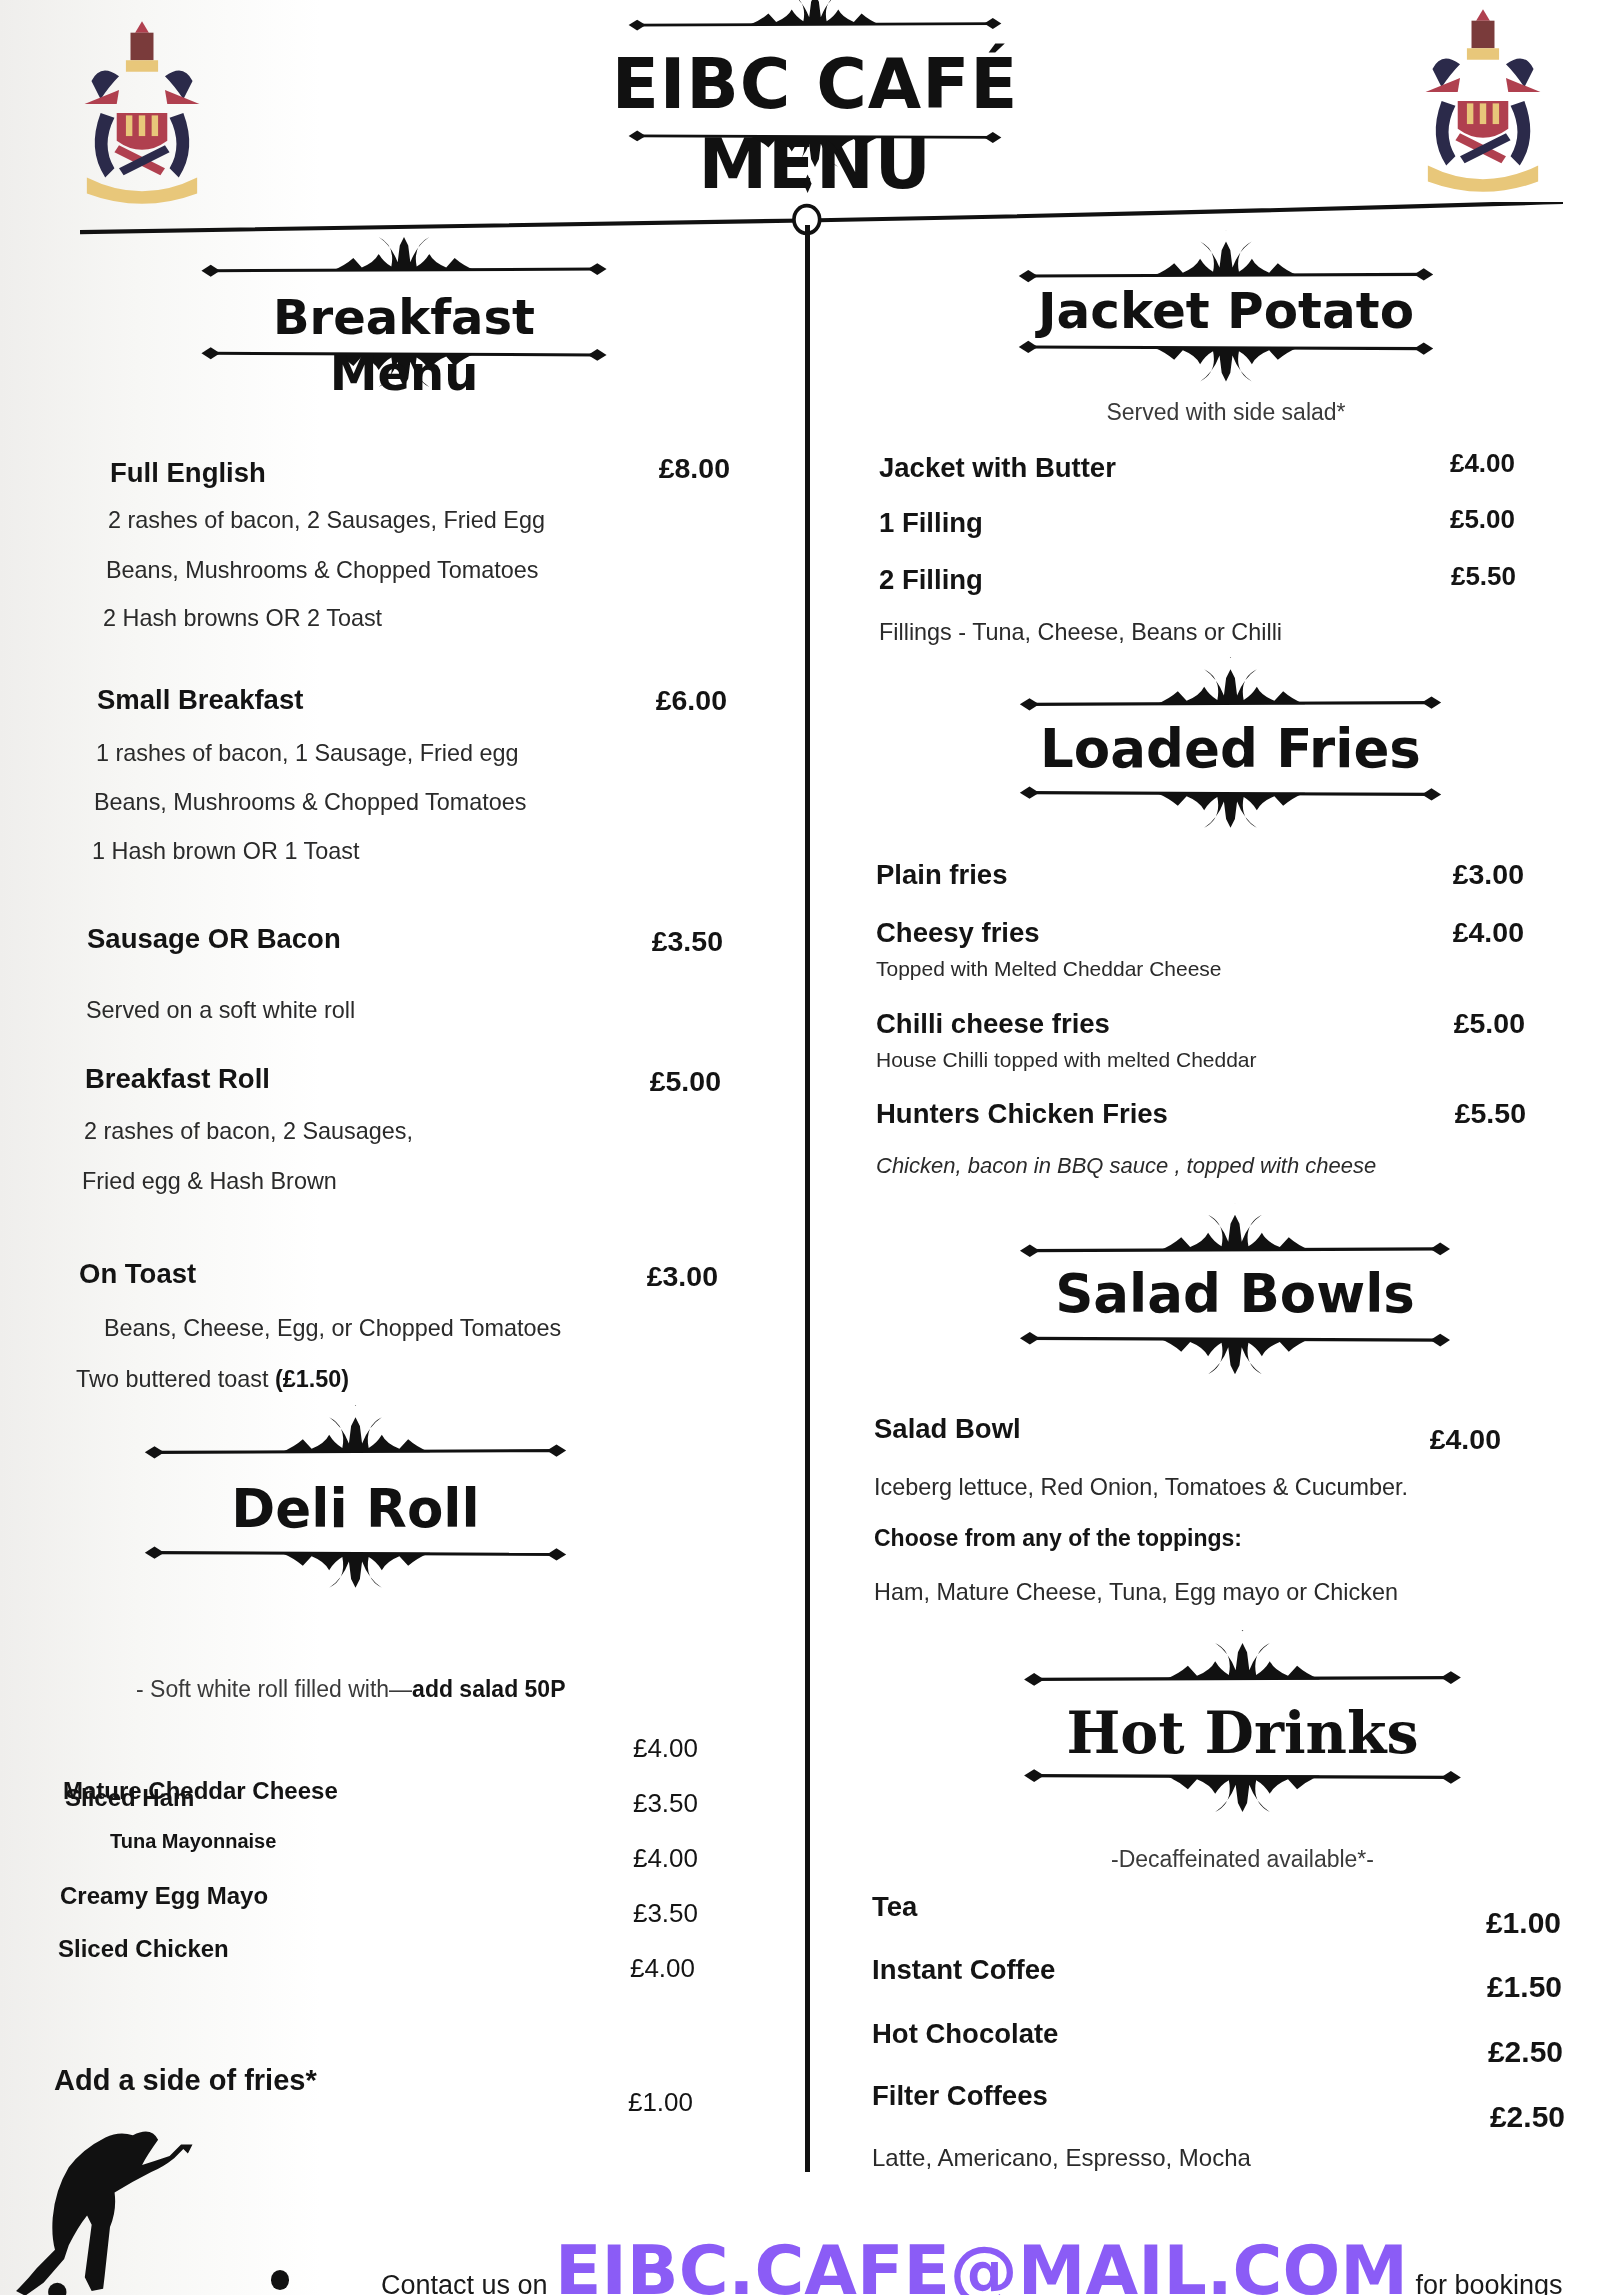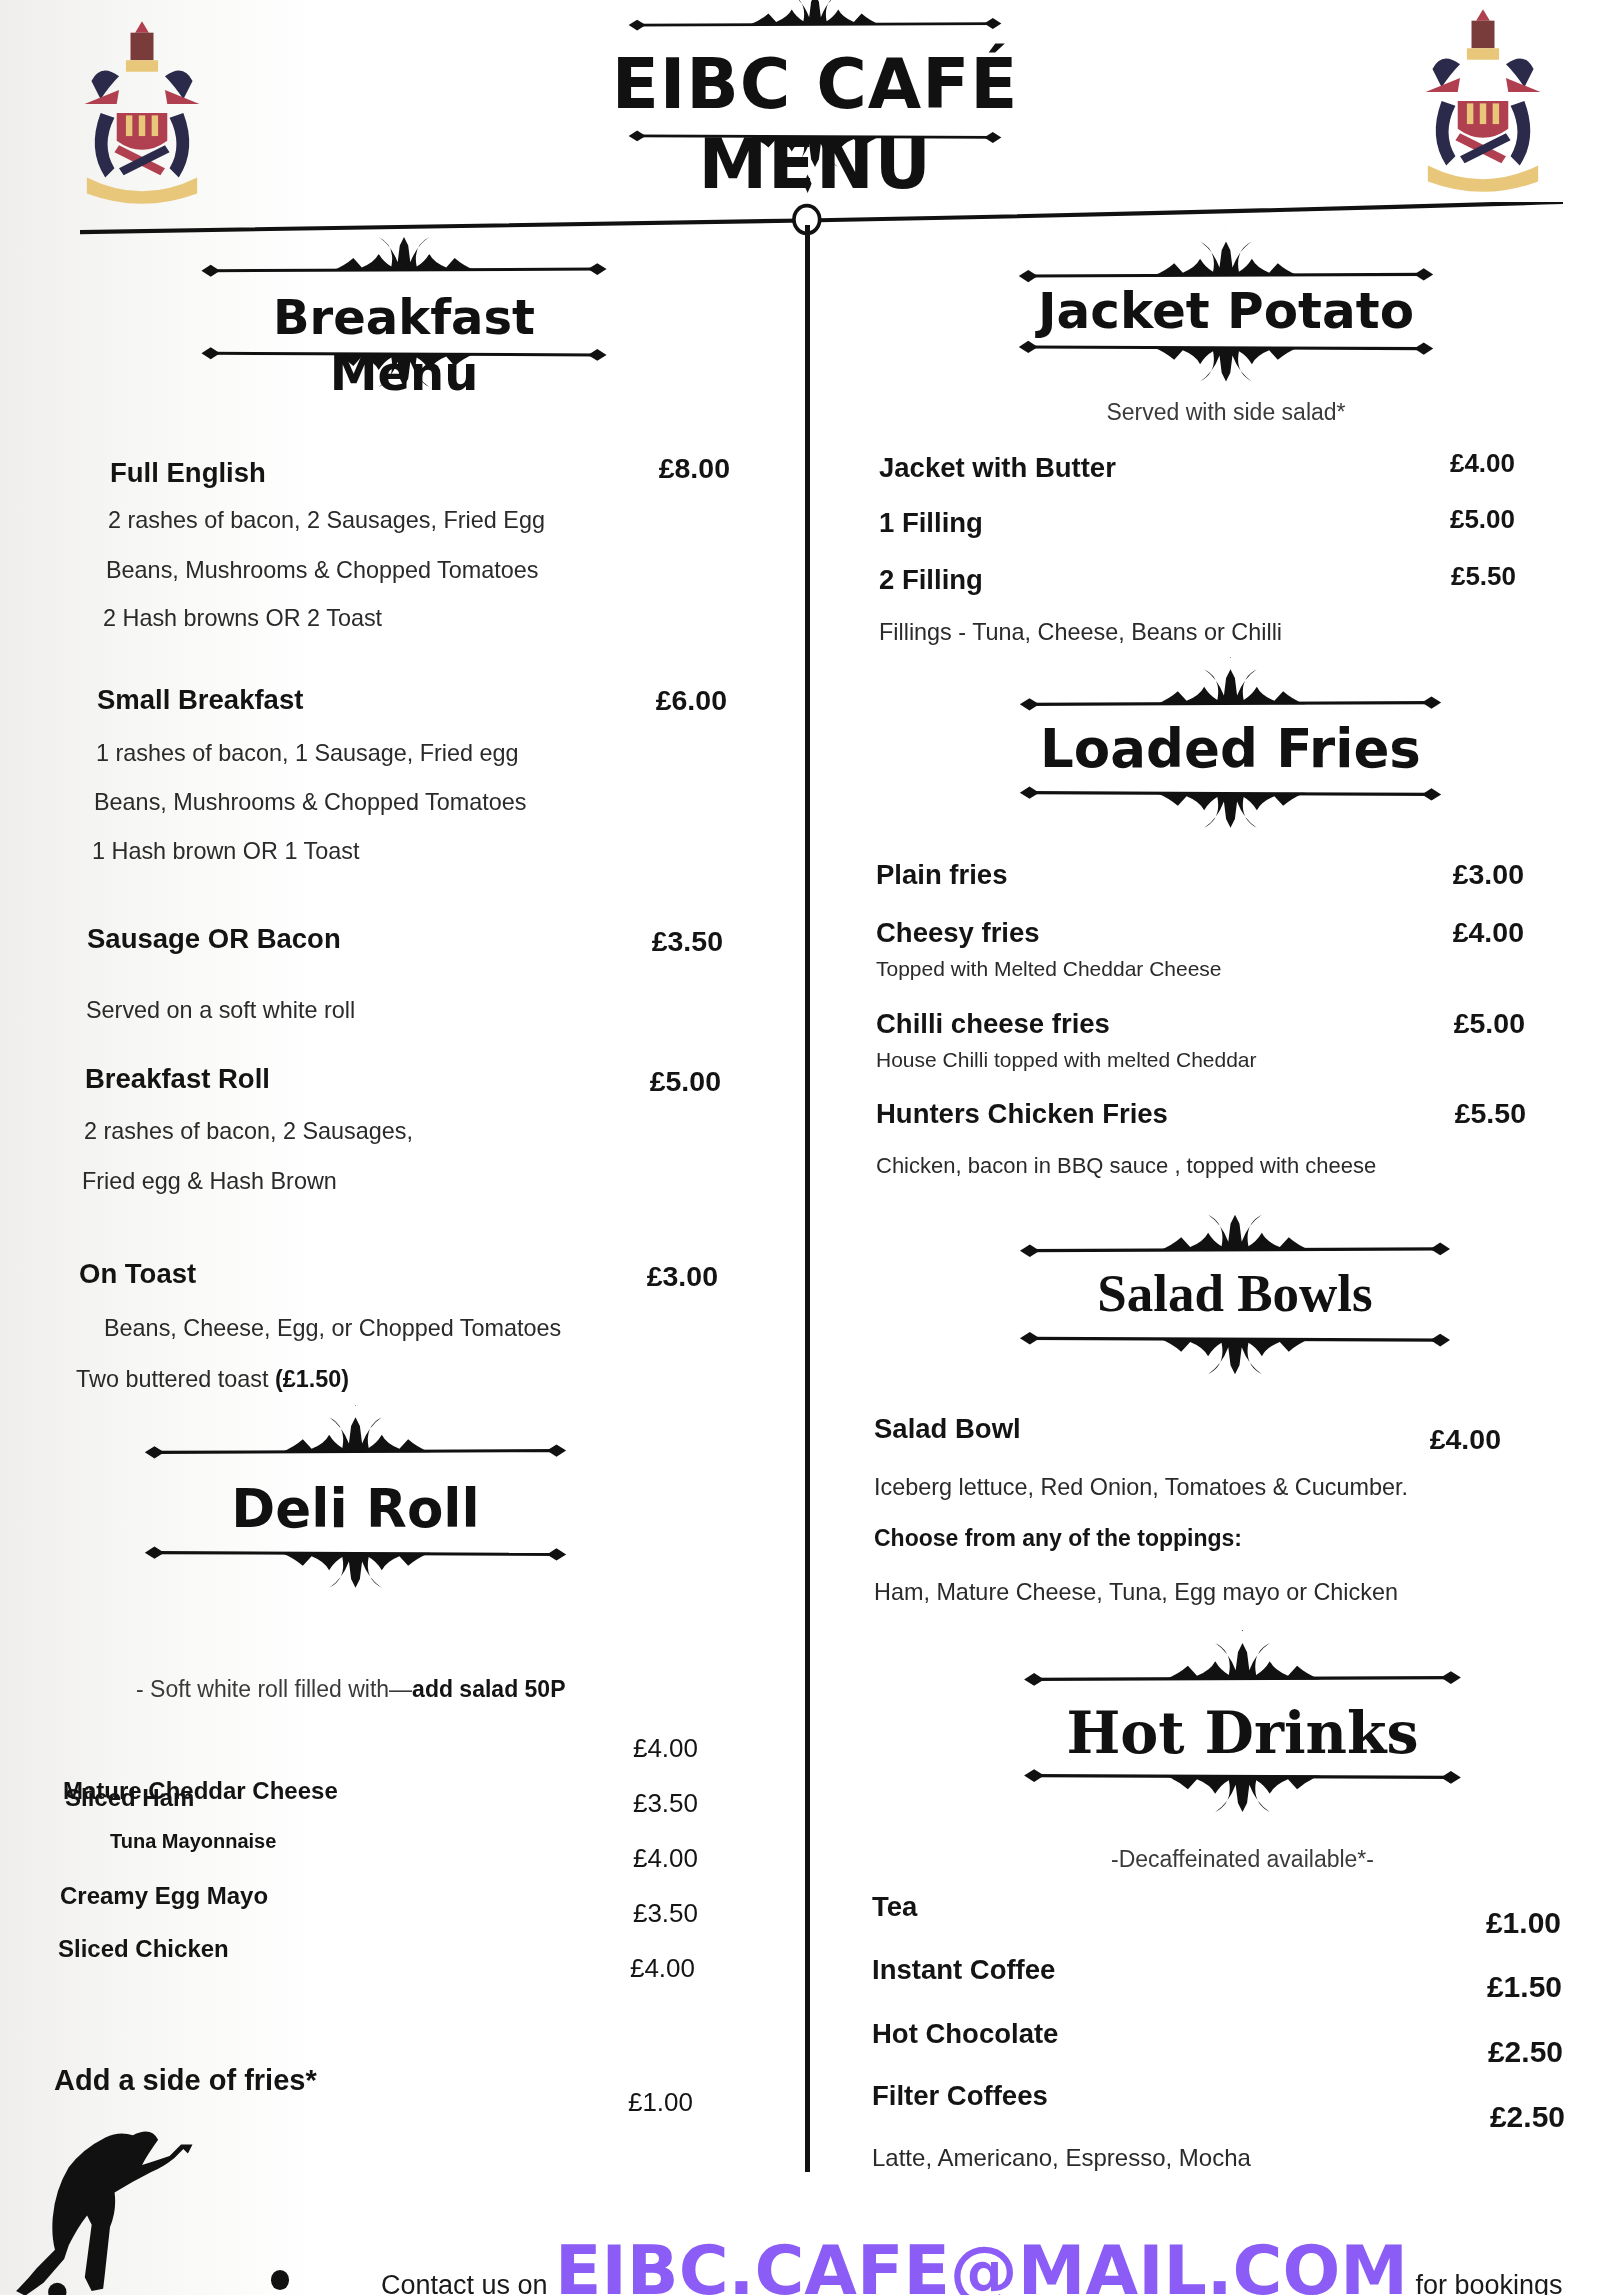--- a/index.html
+++ b/index.html
@@ -216,26 +216,26 @@
 <div class="item-name" style="left:876px; top:859px;">Plain fries</div>
 <div class="item-price" style="left:1414px; top:858px; width:110px;">£3.00</div>
 <div class="item-name" style="left:876px; top:917px;">Cheesy fries</div>
 <div class="item-price" style="left:1414px; top:916px; width:110px;">£4.00</div>
 <div class="item-desc" style="left:876px; top:957px; font-size:21px;">Topped with Melted Cheddar Cheese</div>
 <div class="item-name" style="left:876px; top:1008px;">Chilli cheese fries</div>
 <div class="item-price" style="left:1415px; top:1007px; width:110px;">£5.00</div>
 <div class="item-desc" style="left:876px; top:1048px; font-size:21px;">House Chilli topped with melted Cheddar</div>
 <div class="item-name" style="left:876px; top:1098px;">Hunters Chicken Fries</div>
 <div class="item-price" style="left:1416px; top:1097px; width:110px;">£5.50</div>
-<div class="item-desc" style="left:876px; top:1153px; font-size:22px;">Chicken, bacon in BBQ sauce , topped with cheese</div>
+<div class="item-desc" style="left:876px; top:1153px; font-size:22px;font-style:italic;">Chicken, bacon in BBQ sauce , topped with cheese</div>
 
 <svg class="orn" style="left:1010px; top:1203px; width:450px; height:64px;" viewBox="0 0 980 140" width="450" height="64">
     <use href="#orn-top"></use>
   </svg>
-<div class="section-title" style="left:1010px; top:1263px; width:450px; font-size:53px;font-family:Liberation Serif, serif;">Salad Bowls</div>
+<div class="section-title" style="left:1010px; top:1263px; width:450px; font-size:53px;">Salad Bowls</div>
 <svg class="orn" style="left:1010px; top:1322px; width:450px; height:64px;" viewBox="0 0 980 140" width="450" height="64">
     <use href="#orn-bottom"></use>
   </svg>
 
 <div class="item-name" style="left:874px; top:1413px;">Salad Bowl</div>
 <div class="item-price" style="left:1386px; top:1423px; width:115px;">£4.00</div>
 <div class="item-desc" style="left:874px; top:1474px;">Iceberg lettuce, Red Onion, Tomatoes &amp; Cucumber.</div>
 <div class="item-desc bold" style="left:874px; top:1525px; font-size:23px;">Choose from any of the toppings:</div>
 <div class="item-desc" style="left:874px; top:1579px;">Ham, Mature Cheese, Tuna, Egg mayo or Chicken</div>
 

